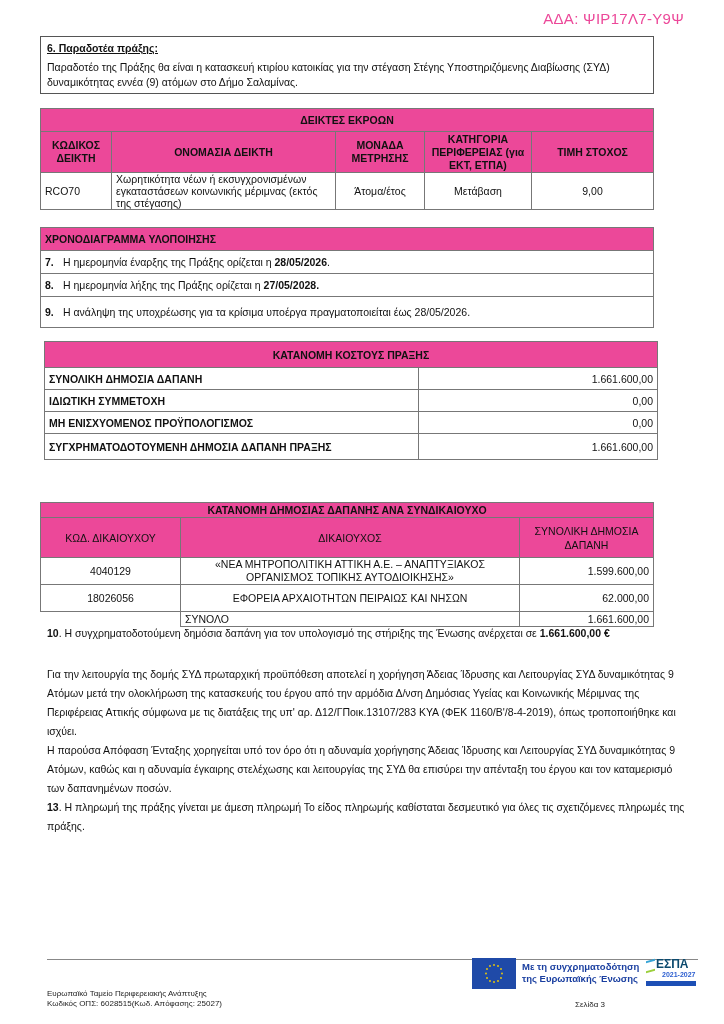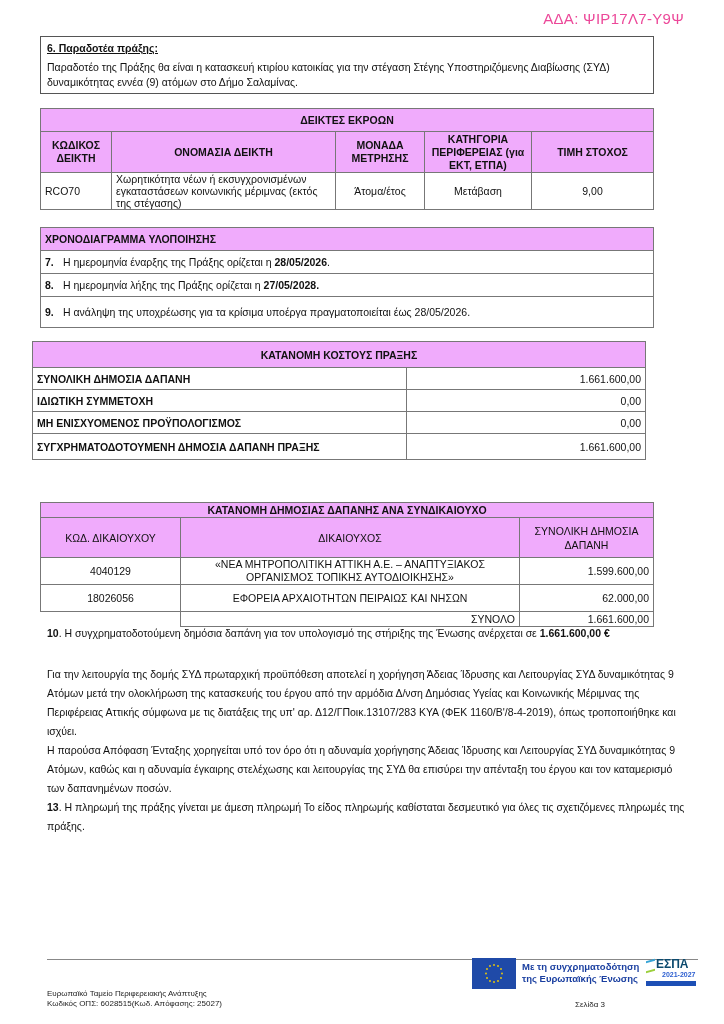--- a/index.html
+++ b/index.html
@@ -10,38 +10,38 @@
   .abs { position: absolute; }
   .ada { right: 40px; top: 10px; font-size: 15px; letter-spacing: 0.3px; color: #ec4899; }
 
   
   .box6 { left: 40px; top: 36px; width: 614px; height: 58px; border: 1px solid #555; box-sizing: border-box; padding: 4px 6px; font-size: 10.5px; line-height: 15px; }
   .box6 .t { font-weight: bold; text-decoration: underline; }
   .box6 .p { margin-top: 4px; }
 
   table { border-collapse: collapse; font-size: 10.5px; }
   td, th { border: 1px solid #777; padding: 0 4px; }
-  .gray { background: #f0abfc; }
+  .gray { background: #ec4899; }
 
   
   .ind { left: 40px; top: 108px; width: 614px; }
   .ind th { font-weight: bold; text-align: center; }
   .ind .caption td { height: 22px; text-align: center; font-weight: bold; }
   .ind .hdr th { height: 40px; line-height: 13px; }
   .ind .row td { height: 36px; line-height: 12px; }
 
   
   .sched { left: 40px; top: 227px; width: 614px; }
   .sched td { height: 22px; }
   .sched .caption td { text-align: left; font-weight: bold; }
   .sched .big td { height: 30px; }
   .num { font-weight: bold; display: inline-block; width: 18px; }
 
   
-  .cost { left: 32px; top: 341px; width: 614px; }
+  .cost { left: 44px; top: 341px; width: 614px; }
   .cost td { height: 21px; font-weight: bold; }
   .cost .caption td { height: 25px; text-align: center; }
   .cost td.v { text-align: right; font-weight: normal; width: 230px; }
   .cost .tall td { height: 25px; }
   .cost .r td.l { text-align: right; }
 
   
   .ben { left: 40px; top: 502px; width: 614px; font-size: 10.5px; }
   .ben .caption td { height: 14px; text-align: center; font-weight: bold; }
   .ben .hdr td { height: 39px; text-align: center; line-height: 14px; }
@@ -162,21 +162,21 @@
     <td>«ΝΕΑ ΜΗΤΡΟΠΟΛΙΤΙΚΗ ΑΤΤΙΚΗ Α.Ε. – ΑΝΑΠΤΥΞΙΑΚΟΣ ΟΡΓΑΝΙΣΜΟΣ ΤΟΠΙΚΗΣ ΑΥΤΟΔΙΟΙΚΗΣΗΣ»</td>
     <td class="v">1.599.600,00</td>
   </tr>
   <tr class="row">
     <td>18026056</td>
     <td>ΕΦΟΡΕΙΑ ΑΡΧΑΙΟΤΗΤΩΝ ΠΕΙΡΑΙΩΣ ΚΑΙ ΝΗΣΩΝ</td>
     <td class="v">62.000,00</td>
   </tr>
   <tr class="sum">
     <td class="nob2" style="border-right:1px solid #777"></td>
-    <td style="text-align:right">ΣΥΝΟΛΟ</td>
+    <td style="text-align:left">ΣΥΝΟΛΟ</td>
     <td class="v">1.661.600,00</td>
   </tr>
 </tbody>
   </table>
 
 <div class="abs p10"><b>10</b><span>. Η συγχρηματοδοτούμενη δημόσια δαπάνη για τον υπολογισμό της στήριξης της Ένωσης ανέρχεται σε </span><b>1.661.600,00 €</b></div>
 
 <div class="abs para" style="top:665px">Για την λειτουργία της δομής ΣΥΔ πρωταρχική προϋπόθεση αποτελεί η χορήγηση Άδειας Ίδρυσης και Λειτουργίας ΣΥΔ δυναμικότητας 9 Ατόμων  μετά την ολοκλήρωση της κατασκευής του έργου από την αρμόδια Δ/νση Δημόσιας Υγείας και Κοινωνικής Μέριμνας της Περιφέρειας Αττικής σύμφωνα με τις διατάξεις της υπ' αρ.  Δ12/ΓΠοικ.13107/283 ΚΥΑ (ΦΕΚ 1160/Β'/8-4-2019), όπως τροποποιήθηκε και ισχύει.</div>
 <div class="abs para" style="top:741px">Η παρούσα Απόφαση Ένταξης χορηγείται υπό τον όρο ότι η αδυναμία χορήγησης Άδειας Ίδρυσης και Λειτουργίας ΣΥΔ δυναμικότητας 9 Ατόμων, καθώς και η αδυναμία έγκαιρης στελέχωσης και λειτουργίας της ΣΥΔ θα επισύρει την απένταξη του έργου και τον καταμερισμό των δαπανημένων ποσών.</div>
 <div class="abs para" style="top:798px"><b>13</b><span>. Η πληρωμή της πράξης γίνεται με άμεση πληρωμή Το είδος πληρωμής καθίσταται δεσμευτικό για όλες τις σχετιζόμενες πληρωμές της πράξης.</span></div>

